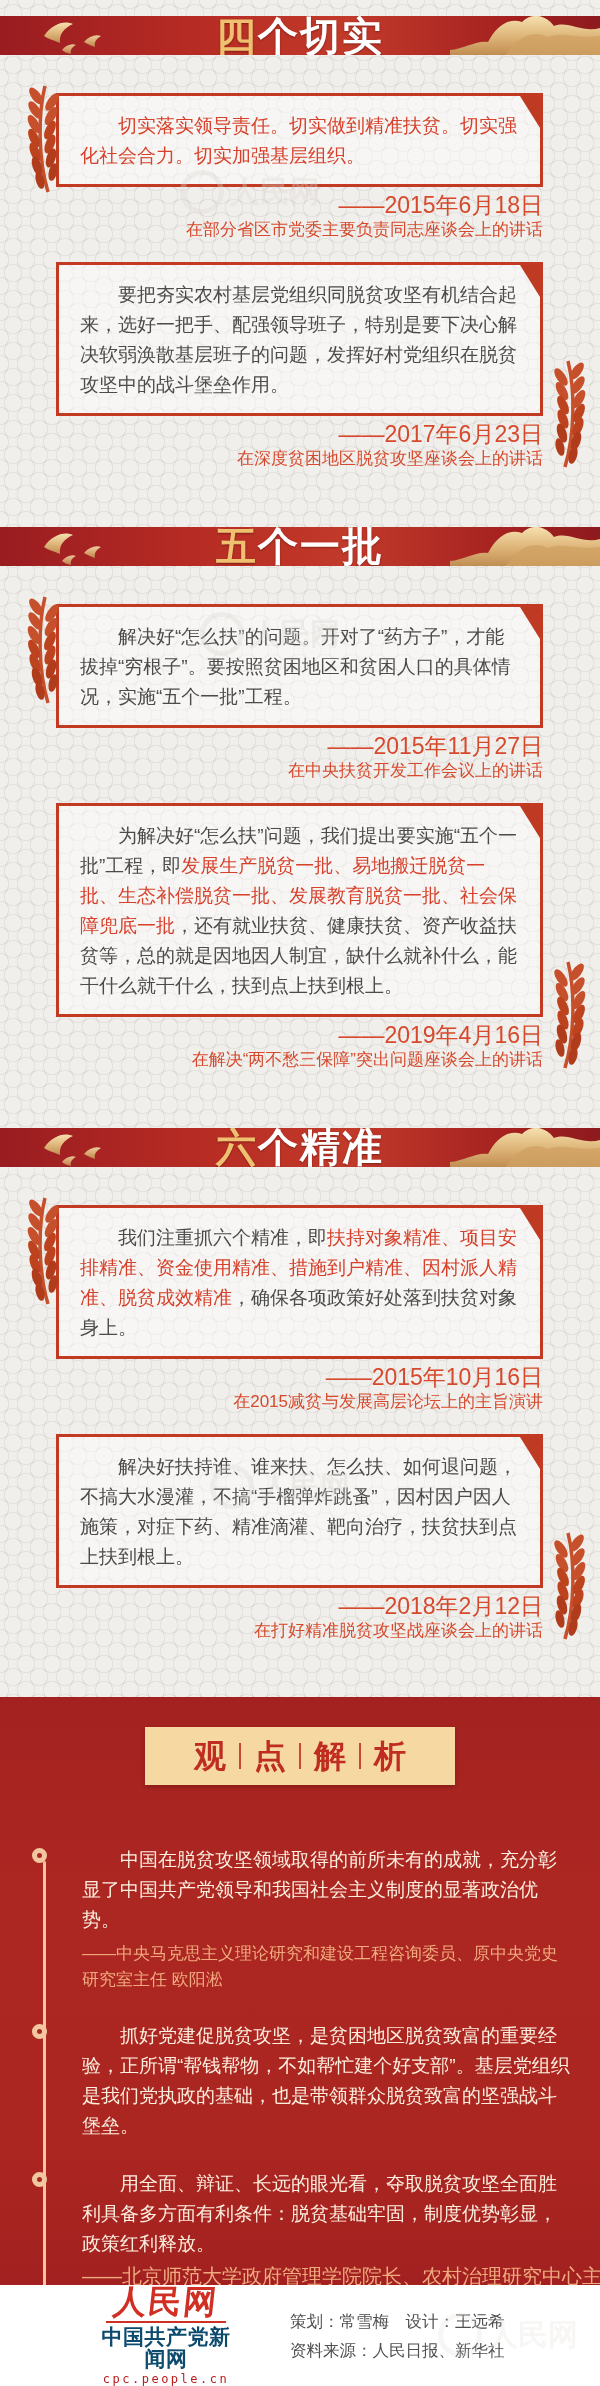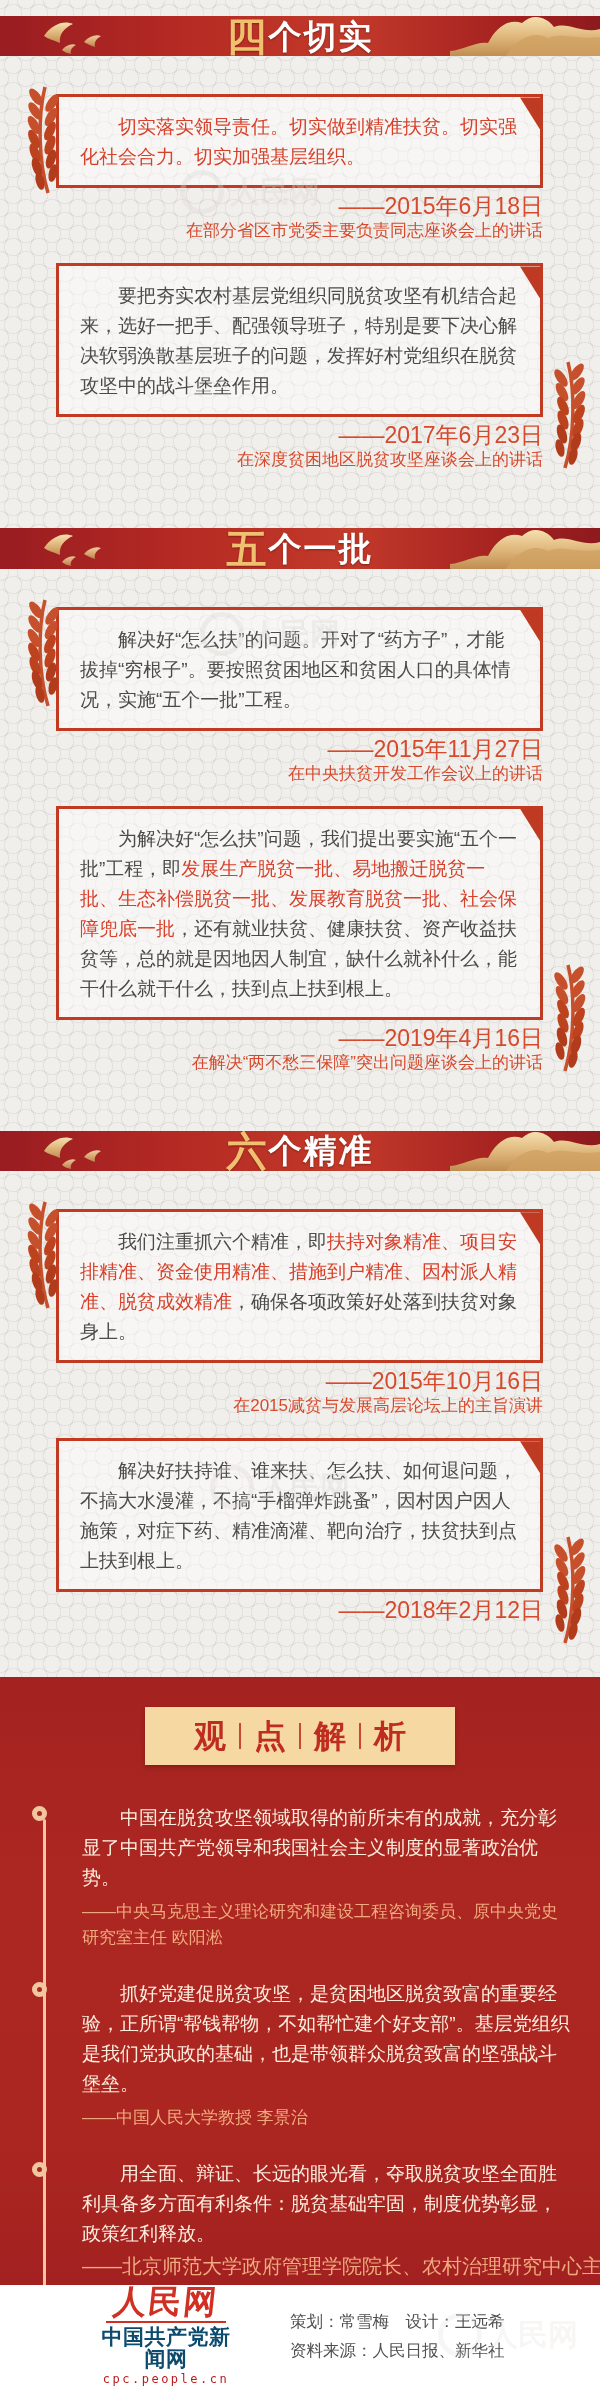--- a/index.html
+++ b/index.html
@@ -21,21 +21,21 @@
     position:relative;height:48px;width:600px;overflow:hidden;
     background:linear-gradient(90deg,#991c21 0%,#b52a23 30%,#c23a2a 58%,#a42120 85%,#8d1a1e 100%);
     display:flex;align-items:center;justify-content:center;
   }
   .banner .b-num{
     color:#eec06f;font-size:40px;font-weight:bold;line-height:1;
     font-family:"DejaVu Serif","Liberation Serif",serif;
     text-shadow:0 1px 2px rgba(60,10,5,.45);margin-right:2px;
   }
   .banner .b-rest{
-    color:#ffffff;font-size:33px;font-weight:bold;line-height:1;letter-spacing:2px;
+    color:#ffffff;font-size:40px;font-weight:bold;line-height:1;letter-spacing:2px;
     text-shadow:0 1px 2px rgba(60,10,5,.45);
   }
   .doves{position:absolute;left:40px;top:4px;}
   .mountains{position:absolute;right:0;bottom:0;line-height:0;}
 
   
   .card{
     position:relative;width:487px;margin-left:56px;
     border:3px solid #c23a22;background:rgba(255,255,255,0.45);
     padding:14px 20px 12px;
@@ -72,21 +72,21 @@
     padding-top:30px;
   }
   .op-title-box{
     width:310px;height:58px;margin:0 auto;background:#f6d9a2;
     display:flex;align-items:center;justify-content:center;gap:13px;
     box-shadow:0 2px 4px rgba(60,10,5,.3);
   }
   .op-title-char{font-size:32px;font-weight:bold;color:#bf2d22;line-height:1;}
   .op-title-sep{width:2px;height:26px;background:#bf2d22;opacity:.85;}
 
-  .ops{position:relative;margin-top:38px;padding:0 30px 0 82px;}
+  .ops{position:relative;margin-top:60px;padding:0 30px 0 82px;}
   .timeline-line{position:absolute;left:43px;width:3px;background:#f2c7a0;border-radius:2px;}
   .op{position:relative;margin-top:28px;}
   .op:first-child{margin-top:0;}
   .dot{
     position:absolute;left:-50px;top:3px;width:15px;height:15px;
     border:5px solid #f2c7a0;border-radius:50%;background:transparent;
   }
   .op-text{
     margin:0;font-size:19px;line-height:30px;text-indent:2em;color:#fdeede;
   }
@@ -258,20 +258,21 @@
 
   <div class="card m-card-second">
     <span class="fold"></span>
     <span class="laurel right"><svg width="36" height="110" viewBox="0 0 36 110">
           <use href="#laurelShape"></use>
         </svg></span>
     <p class="q-text"><span>解决好扶持谁、谁来扶、怎么扶、如何退问题，不搞大水漫灌，不搞“手榴弹炸跳蚤”，因村因户因人施策，对症下药、精准滴灌、靶向治疗，扶贫扶到点上扶到根上。</span></p>
   </div>
   <div class="dates m-dates">
     <p class="q-date">——2018年2月12日</p>
+    <p class="q-source">在打好精准脱贫攻坚战座谈会上的讲话</p>
   </div>
 
   <div class="red-section">
     <div class="op-title-box">
       <span class="op-title-char">观</span>
       <span class="op-title-sep"></span>
       <span class="op-title-char">点</span>
       <span class="op-title-sep"></span>
       <span class="op-title-char">解</span>
       <span class="op-title-sep"></span>
@@ -283,21 +284,20 @@
 
       <div class="op">
         <span class="dot"></span>
         <p class="op-text">中国在脱贫攻坚领域取得的前所未有的成就，充分彰显了中国共产党领导和我国社会主义制度的显著政治优势。</p>
         <p class="op-attr">——中央马克思主义理论研究和建设工程咨询委员、原中央党史研究室主任 欧阳淞</p>
       </div>
 
       <div class="op">
         <span class="dot"></span>
         <p class="op-text">抓好党建促脱贫攻坚，是贫困地区脱贫致富的重要经验，正所谓“帮钱帮物，不如帮忙建个好支部”。基层党组织是我们党执政的基础，也是带领群众脱贫致富的坚强战斗堡垒。</p>
-        <p class="op-attr">——中国人民大学教授 李景治</p>
       </div>
 
       <div class="op">
         <span class="dot"></span>
         <p class="op-text">用全面、辩证、长远的眼光看，夺取脱贫攻坚全面胜利具备多方面有利条件：脱贫基础牢固，制度优势彰显，政策红利释放。</p>
         <p class="op-attr compact">——北京师范大学政府管理学院院长、农村治理研究中心主任 章文光</p>
       </div>
 
     </div>
   </div>

